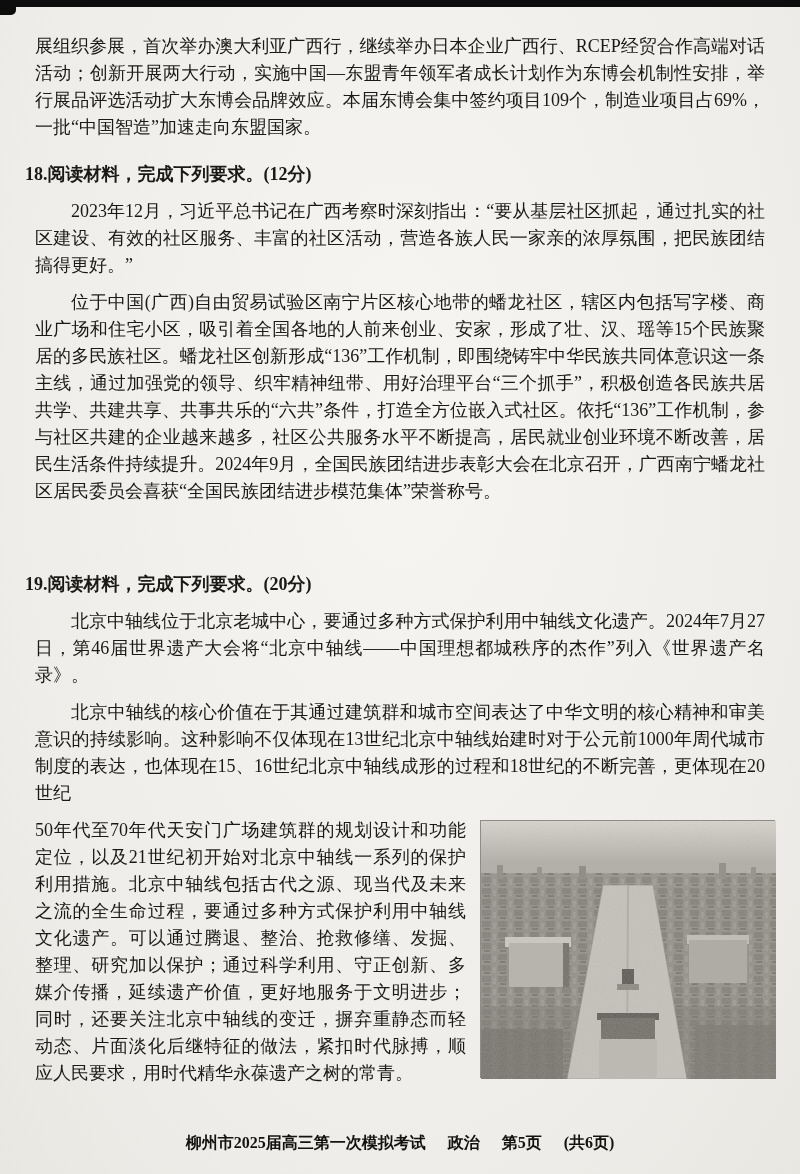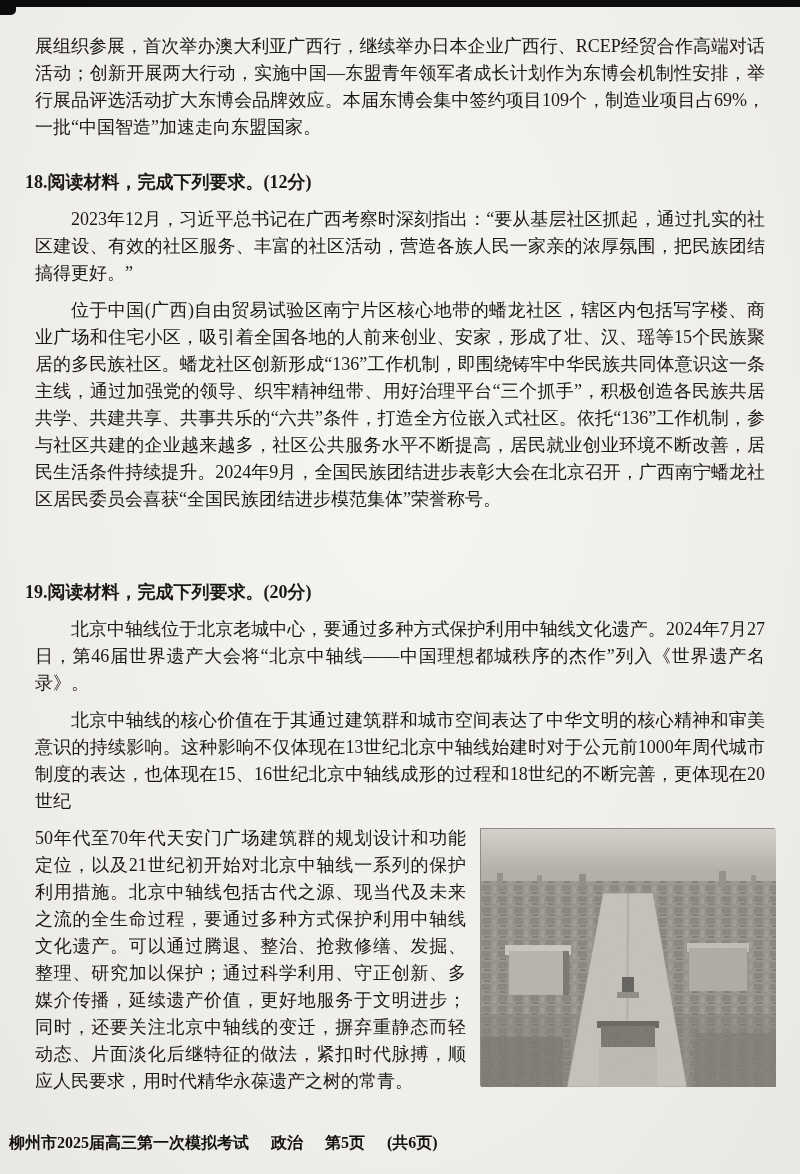--- a/index.html
+++ b/index.html
@@ -28,34 +28,34 @@
   .content {
     position: absolute; top: 23px; left: 25px; width: 750px;
     font-size: 18px; line-height: 27px;
     text-align: justify;
   }
   .para { margin: 10px; text-indent: 2em; }
   .flush { text-indent: 0; }
   .q-heading {
     font-size: 18px; line-height: 27px; font-weight: bold; margin: 0;
   }
-  .sp-q18 { margin-top: 28px; }
+  .sp-q18 { margin-top: 20px; }
   .sp-q19 { margin-top: 66px; }
   .photo-flow::after { content: ""; display: block; clear: both; }
   .photo {
     float: right;
     width: 295px; height: 258px;
     margin: 3px 0 4px 14px;
     border: 1px solid #8f8c86;
     background: #9b9891;
   }
   .photo svg { display: block; }
   .page-footer {
     position: absolute; left: 0; bottom: 20px; width: 100%;
-    text-align: left;
+    text-align: center;
     font-size: 16px; font-weight: bold;
     color: #14120f;
   }
   .page-footer span { margin: 0 9px; }
 </style>
 </head>
 <body>
 
 <div class="page">
   <div class="scan-bar"></div>

